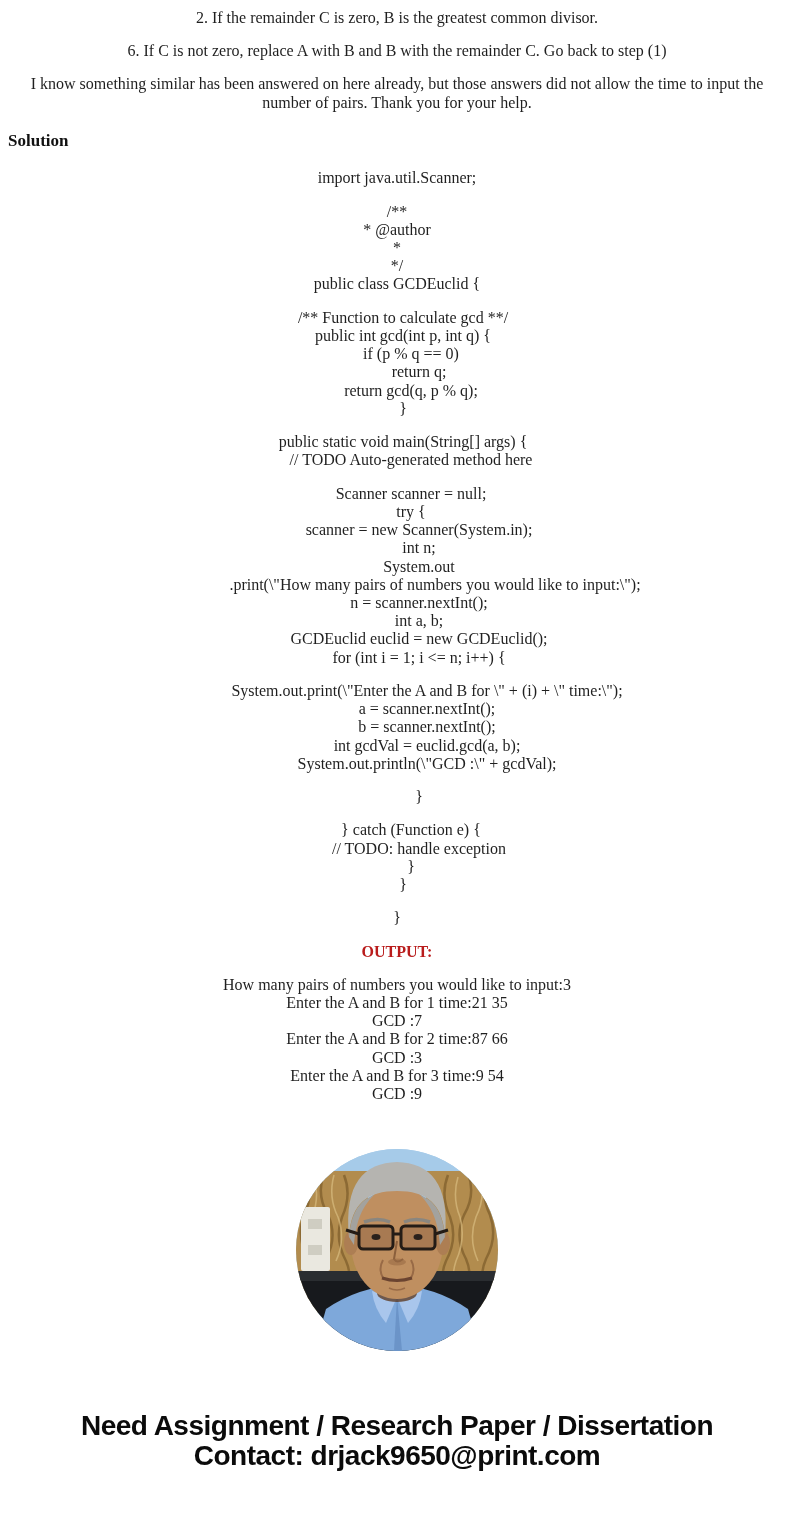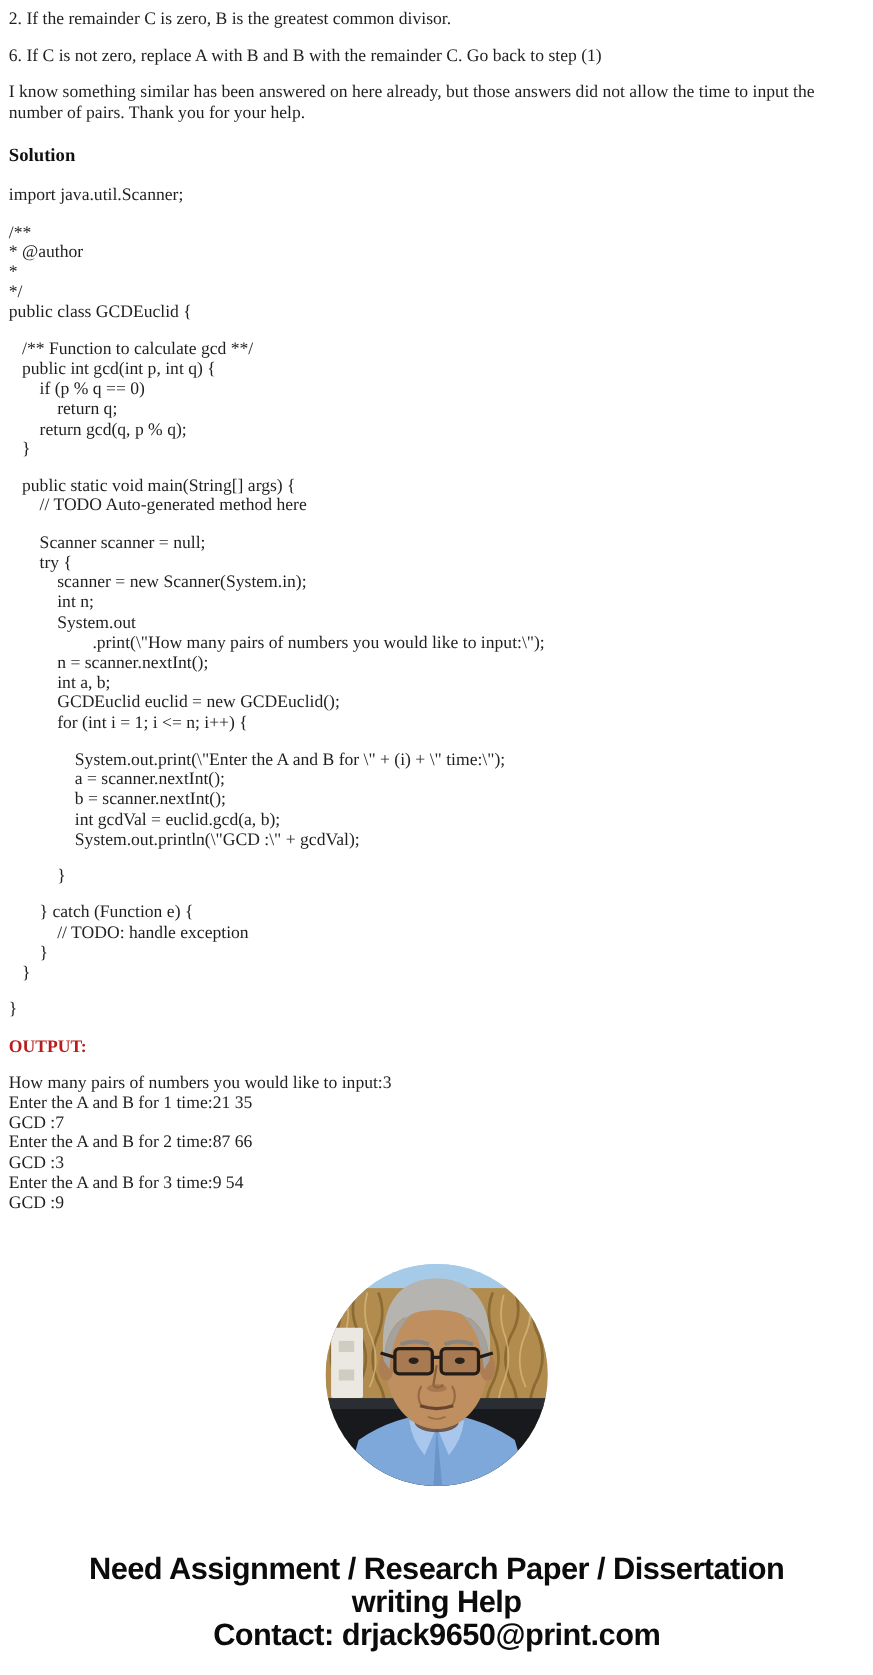--- a/index.html
+++ b/index.html
@@ -7,21 +7,21 @@
   body {
     width: 794px;
     min-height: 1523px;
     font-family: "Liberation Serif", serif;
     font-size: 16px;
     line-height: 1.14;
     color: #1f1f1f;
     padding: 0 8px;
     overflow: hidden;
   }
-  .doc p { margin: 15px 0; }
+  .doc p { margin: 15px 0; text-align: center; }
   .doc p.first { margin-top: 9px; }
   h3.section-heading {
     font-family: "Liberation Serif", serif;
     font-size: 17px;
     font-weight: bold;
     margin: 19px 0;
     color: #111111;
   }
   p.bold-label { font-weight: bold; color: #b91c1c; }
   p.code, p.output-text {
@@ -179,17 +179,16 @@
         <path d="M115,111 Q120,120 115,129" stroke="#986a46" stroke-width="2" fill="none"></path>
 
         <path d="M86,129 Q101,134 116,129" stroke="#6b4430" stroke-width="3" fill="none"></path>
         <path d="M93,139 Q101,143 109,139" stroke="#986a46" stroke-width="1.5" fill="none"></path>
       </svg>
     </div>
   </div>
 
   <div class="footer">
     <div>Need Assignment / Research Paper / Dissertation</div>
-    <div>writing Help</div>
     <div>Contact: drjack9650@print.com</div>
   </div>
 
 </div>
 
 </body></html>

